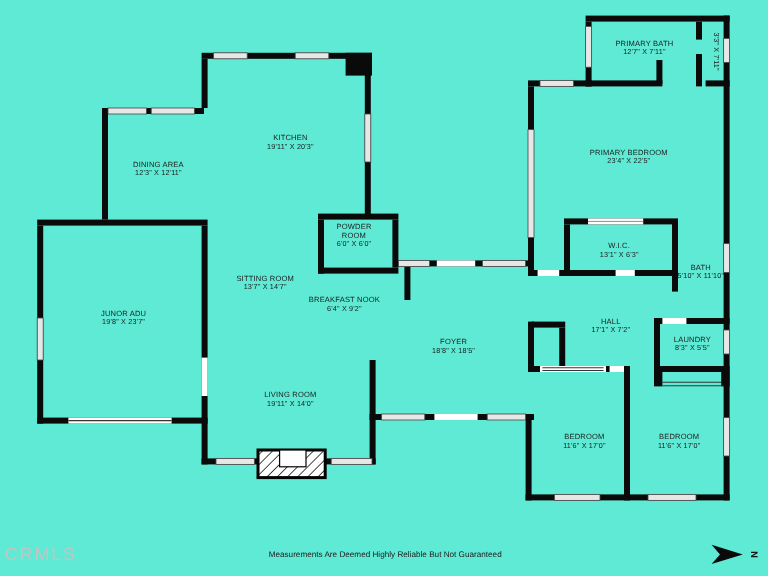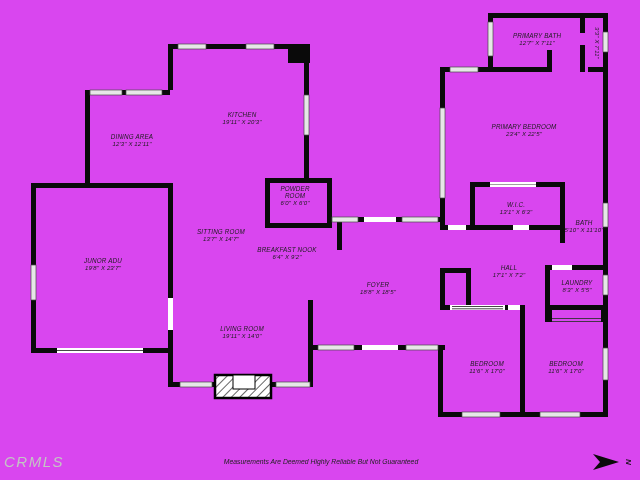--- a/index.html
+++ b/index.html
@@ -1,17 +1,17 @@
 <!DOCTYPE html>
 <html><head>
 <meta charset="utf-8">
 <style>
   html,body{margin:0;padding:0;background:#ffffff;}
-  #stage{position:relative;width:640px;height:480px;background:#d946ef;overflow:hidden;
-         font-family:"Liberation Sans",sans-serif;font-style:italic;}
+  #stage{position:relative;width:640px;height:480px;background:#5eead4;overflow:hidden;
+         font-family:"Liberation Sans",sans-serif;}
   svg{position:absolute;left:0;top:0;}
   .wall{fill:#0a0a0a;}
   .win{fill:#e7e7e7;stroke:#4a4a4a;stroke-width:0.7;}
   .gap{fill:#ffffff;}
   .room-name,.room-dims{fill:#1c1c1c;font-size:6.3px;letter-spacing:0.15px;text-anchor:middle;}
   .room-dims{font-size:6px;}
   .disclaimer{fill:#222222;font-size:6.8px;text-anchor:middle;}
   .brand{fill:#c4c4c4;font-size:15px;letter-spacing:1.5px;}
   .north-n{fill:#111;font-size:8px;font-weight:bold;text-anchor:middle;}
   .thinline{stroke:#333;stroke-width:0.9;}

